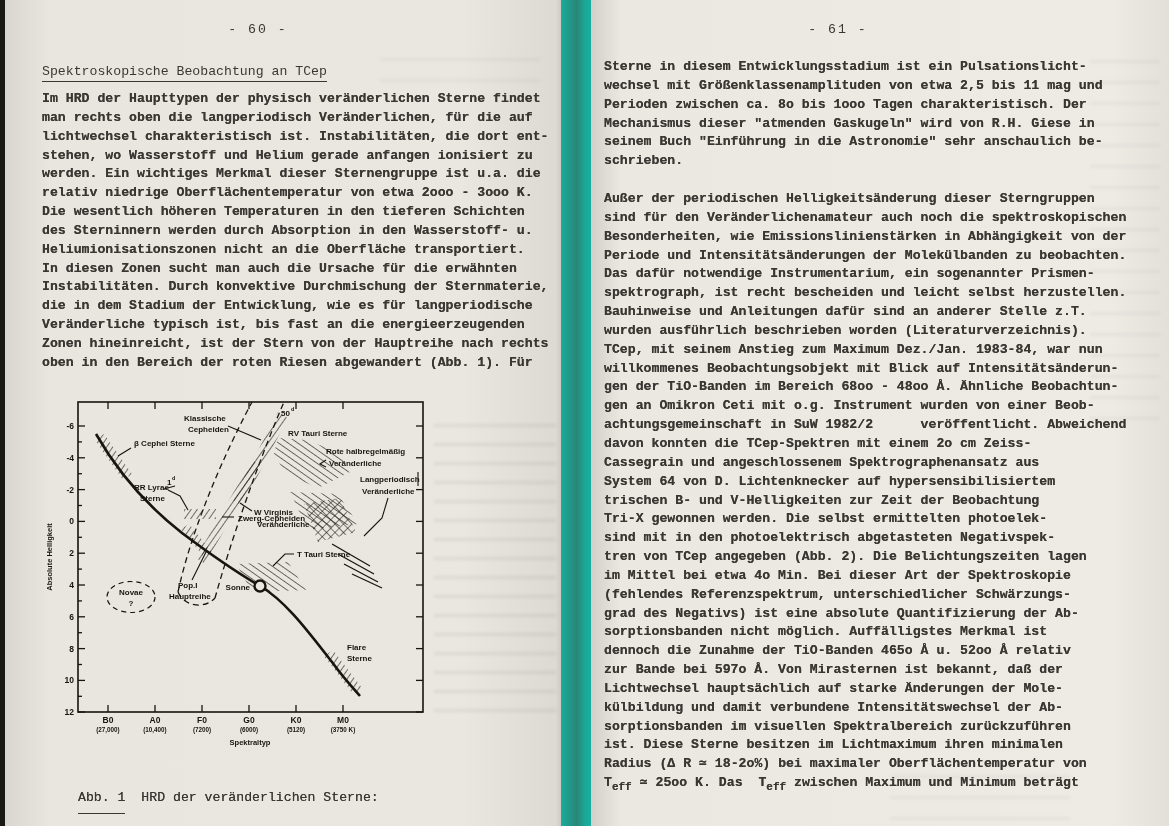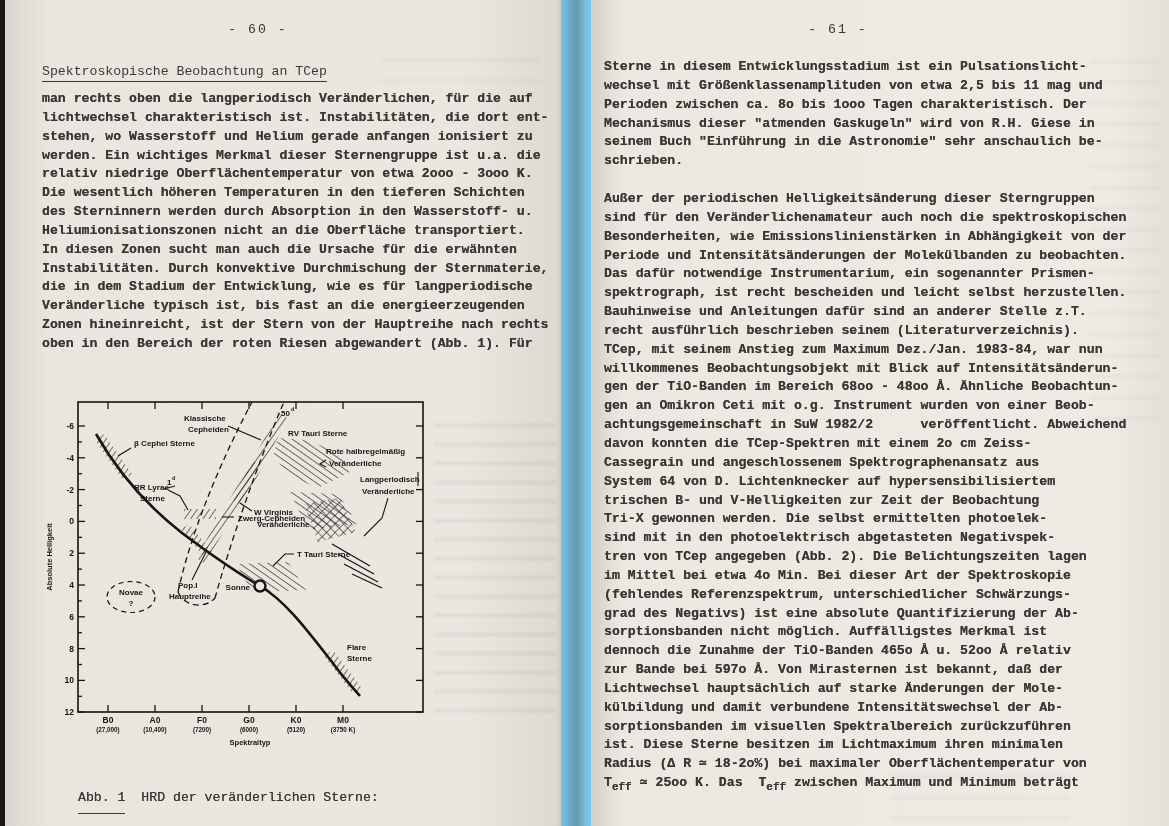--- a/index.html
+++ b/index.html
@@ -1,17 +1,17 @@
 <!DOCTYPE html>
 <html><head>
 <meta charset="utf-8">
 <style>
   html,body{margin:0;padding:0;background:#6f6d69;}
   .scan{position:relative;width:1169px;height:826px;overflow:hidden;
-        font-family:"Liberation Mono","DejaVu Sans Mono",monospace;background:#7dd3fc;}
+        font-family:"Liberation Mono","DejaVu Sans Mono",monospace;background:#14b8a6;}
   .edge-left{position:absolute;left:0;top:0;bottom:0;width:5px;background:#191815;}
   .page-left{position:absolute;left:5px;top:0;width:556px;height:826px;
     background:linear-gradient(90deg,#d9d6cf 0,#e9e6e0 45px,#eae7e1 82%,#dcd9d2 100%);}
   .page-right{position:absolute;left:591px;top:0;width:578px;height:826px;
     background:linear-gradient(90deg,#d3d0c9 0,#ebe8e2 30px,#eeebe5 90%,#e3e0da 100%);}
   .gutter{position:absolute;left:556px;top:0;width:46px;height:826px;
     background:linear-gradient(90deg,rgba(70,66,58,0) 0%,rgba(70,66,58,.42) 45%,rgba(70,66,58,.12) 65%,rgba(70,66,58,0) 100%);}
   .pagenum{position:absolute;font-size:13.2px;color:#3a3733;letter-spacing:2px;white-space:pre;}
   .heading{position:absolute;font-size:13.2px;color:#3a3733;}
   .heading span{border-bottom:1.4px solid #3a3733;padding-bottom:2px;}
@@ -33,20 +33,21 @@
 
 <div class="scan">
   <div class="edge-left"></div>
 
   <div class="page-left"></div>
   <div class="pagenum" style="left:258px;top:22px;transform:translateX(-50%);">- 60 -</div>
   <div class="heading" style="left:42px;top:64px;">
     <span>Spektroskopische Beobachtung an TCep</span>
   </div>
   <div class="textcol" style="left:42px;top:90px;width:524px;">
+      <div class="line">Im HRD der Haupttypen der physisch veränderlichen Sterne findet</div>
       <div class="line">man rechts oben die langperiodisch Veränderlichen, für die auf</div>
       <div class="line">lichtwechsel charakteristisch ist. Instabilitäten, die dort ent-</div>
       <div class="line">stehen, wo Wasserstoff und Helium gerade anfangen ionisiert zu</div>
       <div class="line">werden. Ein wichtiges Merkmal dieser Sternengruppe ist u.a. die</div>
       <div class="line">relativ niedrige Oberflächentemperatur von etwa 2ooo - 3ooo K.</div>
       <div class="line">Die wesentlich höheren Temperaturen in den tieferen Schichten</div>
       <div class="line">des Sterninnern werden durch Absorption in den Wasserstoff- u.</div>
       <div class="line">Heliumionisationszonen nicht an die Oberfläche transportiert.</div>
       <div class="line">In diesen Zonen sucht man auch die Ursache für die erwähnten</div>
       <div class="line">Instabilitäten. Durch konvektive Durchmischung der Sternmaterie,</div>
@@ -238,21 +239,21 @@
       <div class="line">schrieben.</div>
     </div>
   <div class="textcol" style="left:604px;top:190px;width:544px;">
       <div class="line">Außer der periodischen Helligkeitsänderung dieser Sterngruppen</div>
       <div class="line">sind für den Veränderlichenamateur auch noch die spektroskopischen</div>
       <div class="line">Besonderheiten, wie Emissionslinienstärken in Abhängigkeit von der</div>
       <div class="line">Periode und Intensitätsänderungen der Molekülbanden zu beobachten.</div>
       <div class="line">Das dafür notwendige Instrumentarium, ein sogenannter Prismen-</div>
       <div class="line">spektrograph, ist recht bescheiden und leicht selbst herzustellen.</div>
       <div class="line">Bauhinweise und Anleitungen dafür sind an anderer Stelle z.T.</div>
-      <div class="line">recht ausführlich beschrieben seinem (Literaturverzeichnis).</div>
+      <div class="line">wurden ausführlich beschrieben worden (Literaturverzeichnis).</div>
       <div class="line">TCep, mit seinem Anstieg zum Maximum Dez./Jan. 1983-84, war nun</div>
       <div class="line">willkommenes Beobachtungsobjekt mit Blick auf Intensitätsänderun-</div>
       <div class="line">gen der TiO-Banden im Bereich 68oo - 48oo Å. Ähnliche Beobachtun-</div>
       <div class="line">gen an Omikron Ceti mit o.g. Instrument wurden von einer Beob-</div>
       <div class="line">achtungsgemeinschaft in SuW 1982/2      veröffentlicht. Abweichend</div>
       <div class="line">davon konnten die TCep-Spektren mit einem 2o cm Zeiss-</div>
       <div class="line">Cassegrain und angeschlossenem Spektrographenansatz aus</div>
       <div class="line">System 64 von D. Lichtenknecker auf hypersensibilisiertem</div>
       <div class="line">trischen B- und V-Helligkeiten zur Zeit der Beobachtung</div>
       <div class="line">Tri-X gewonnen werden. Die selbst ermittelten photoelek-</div>

